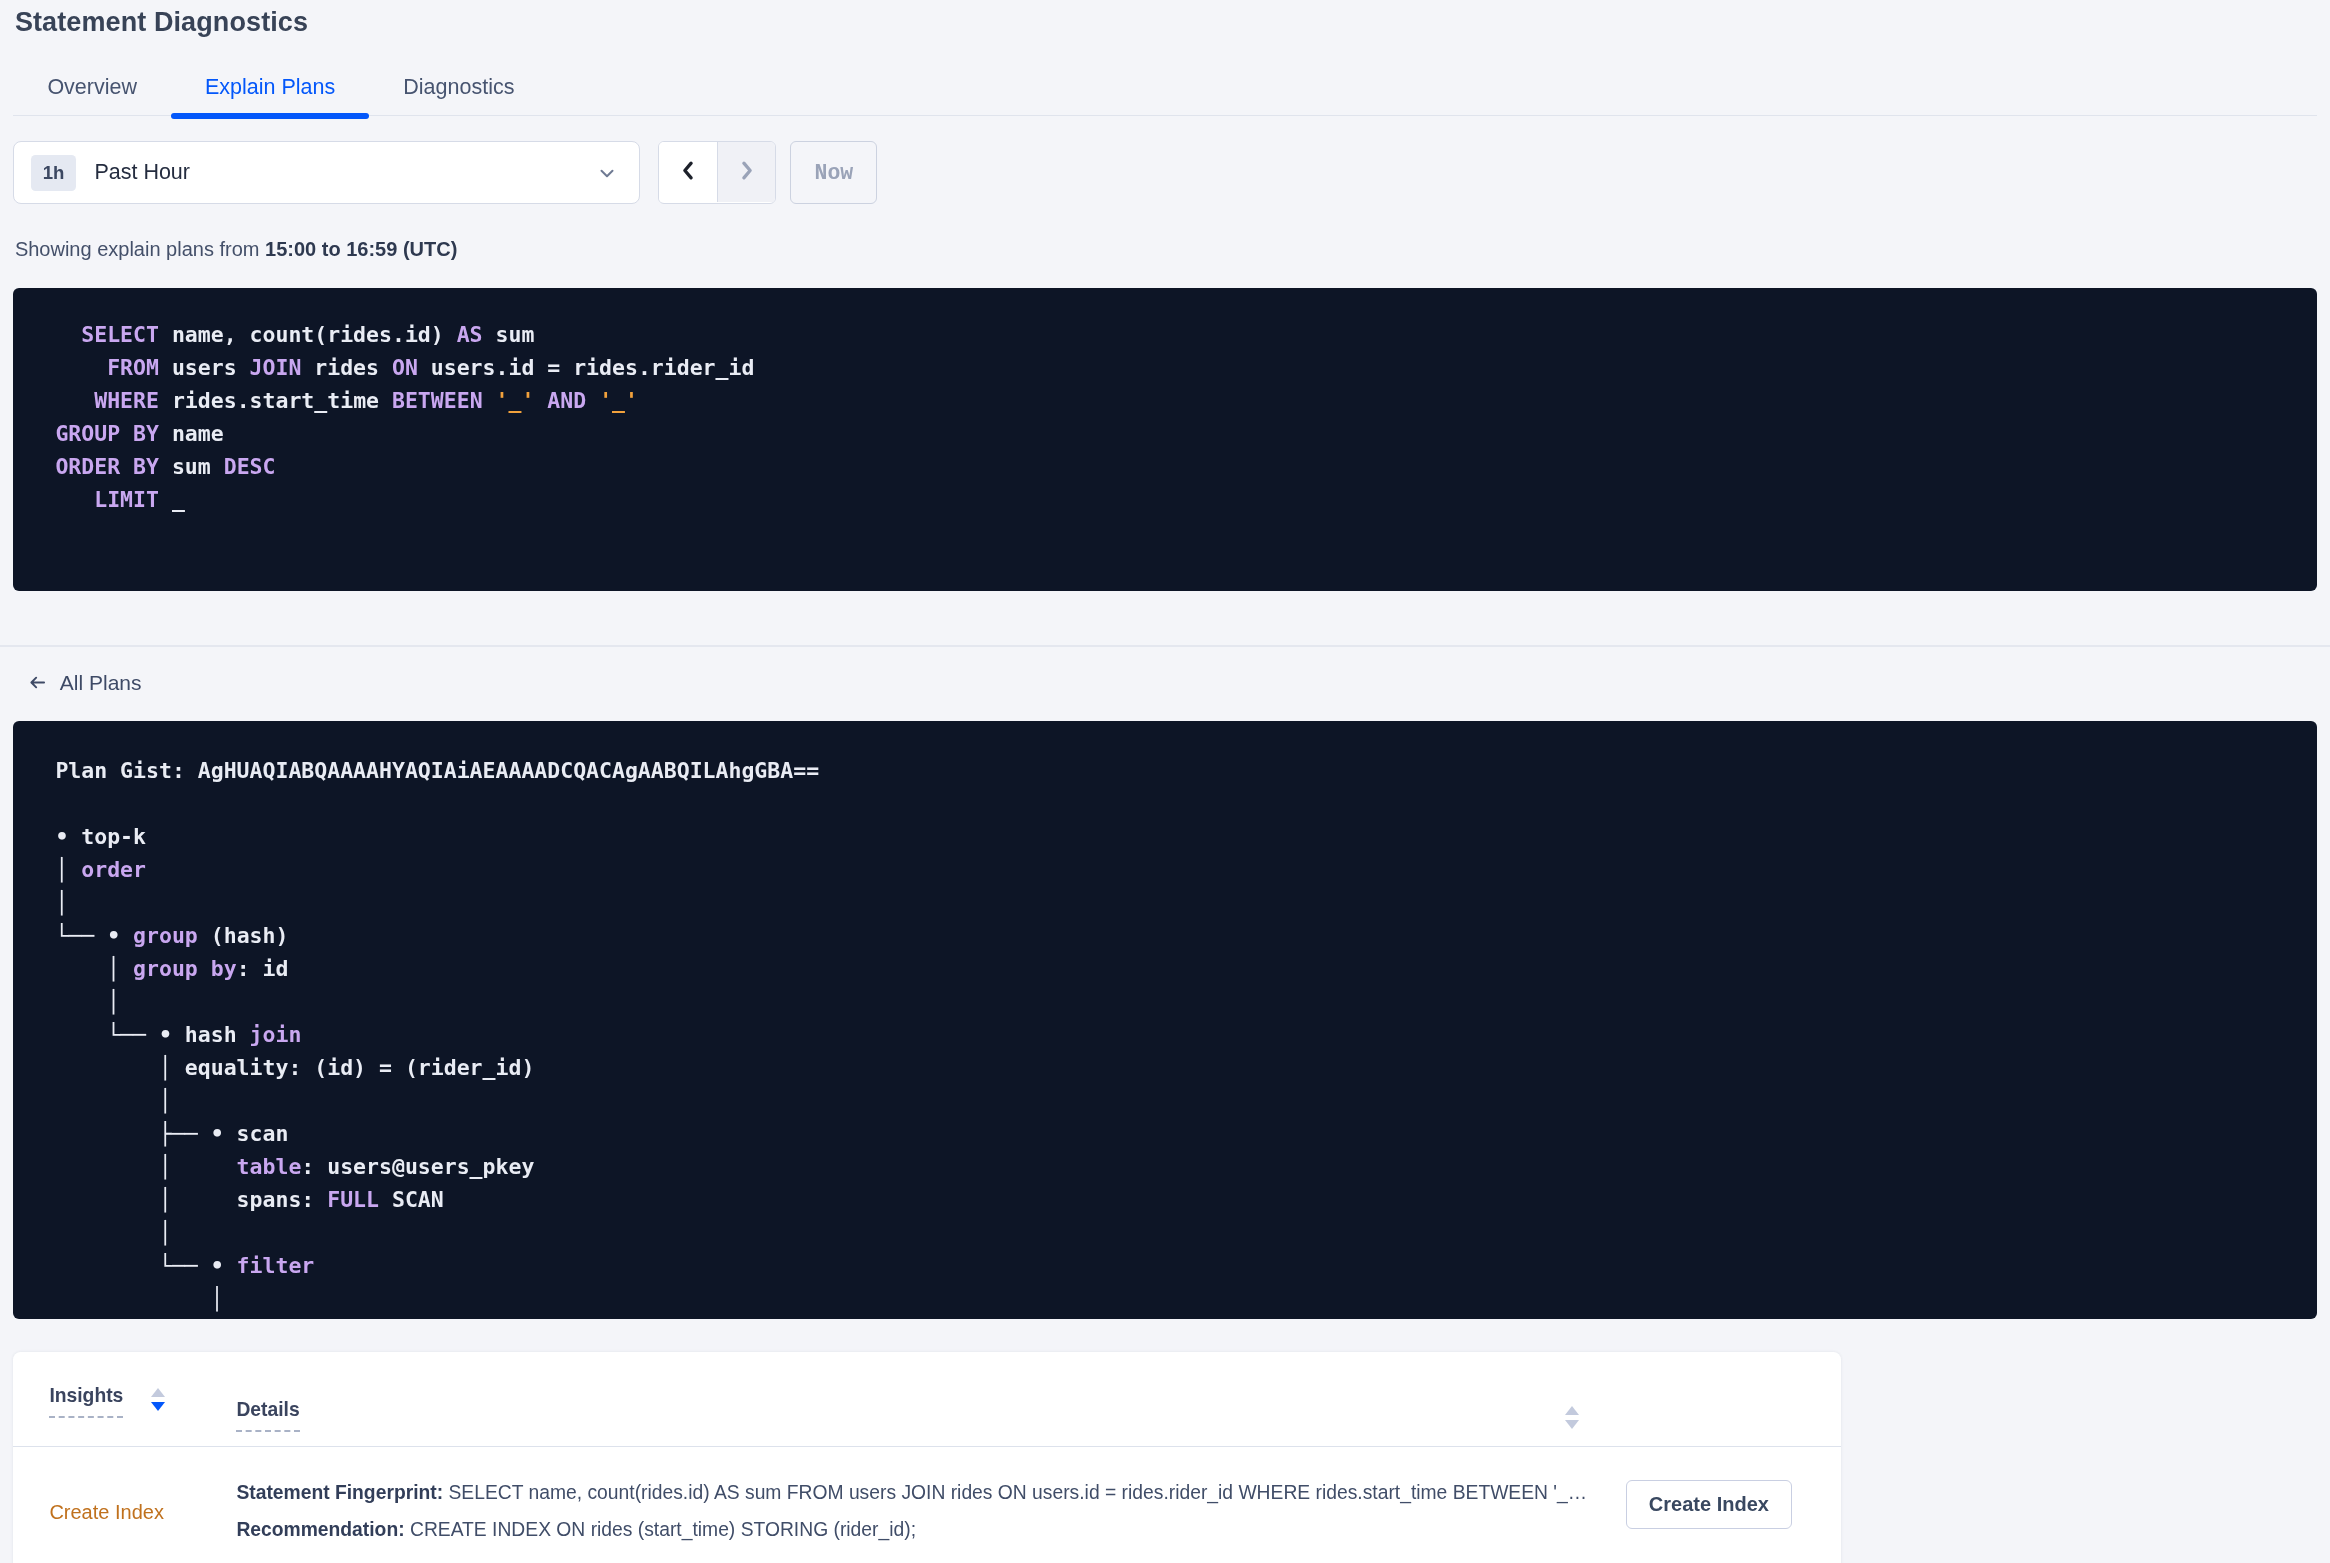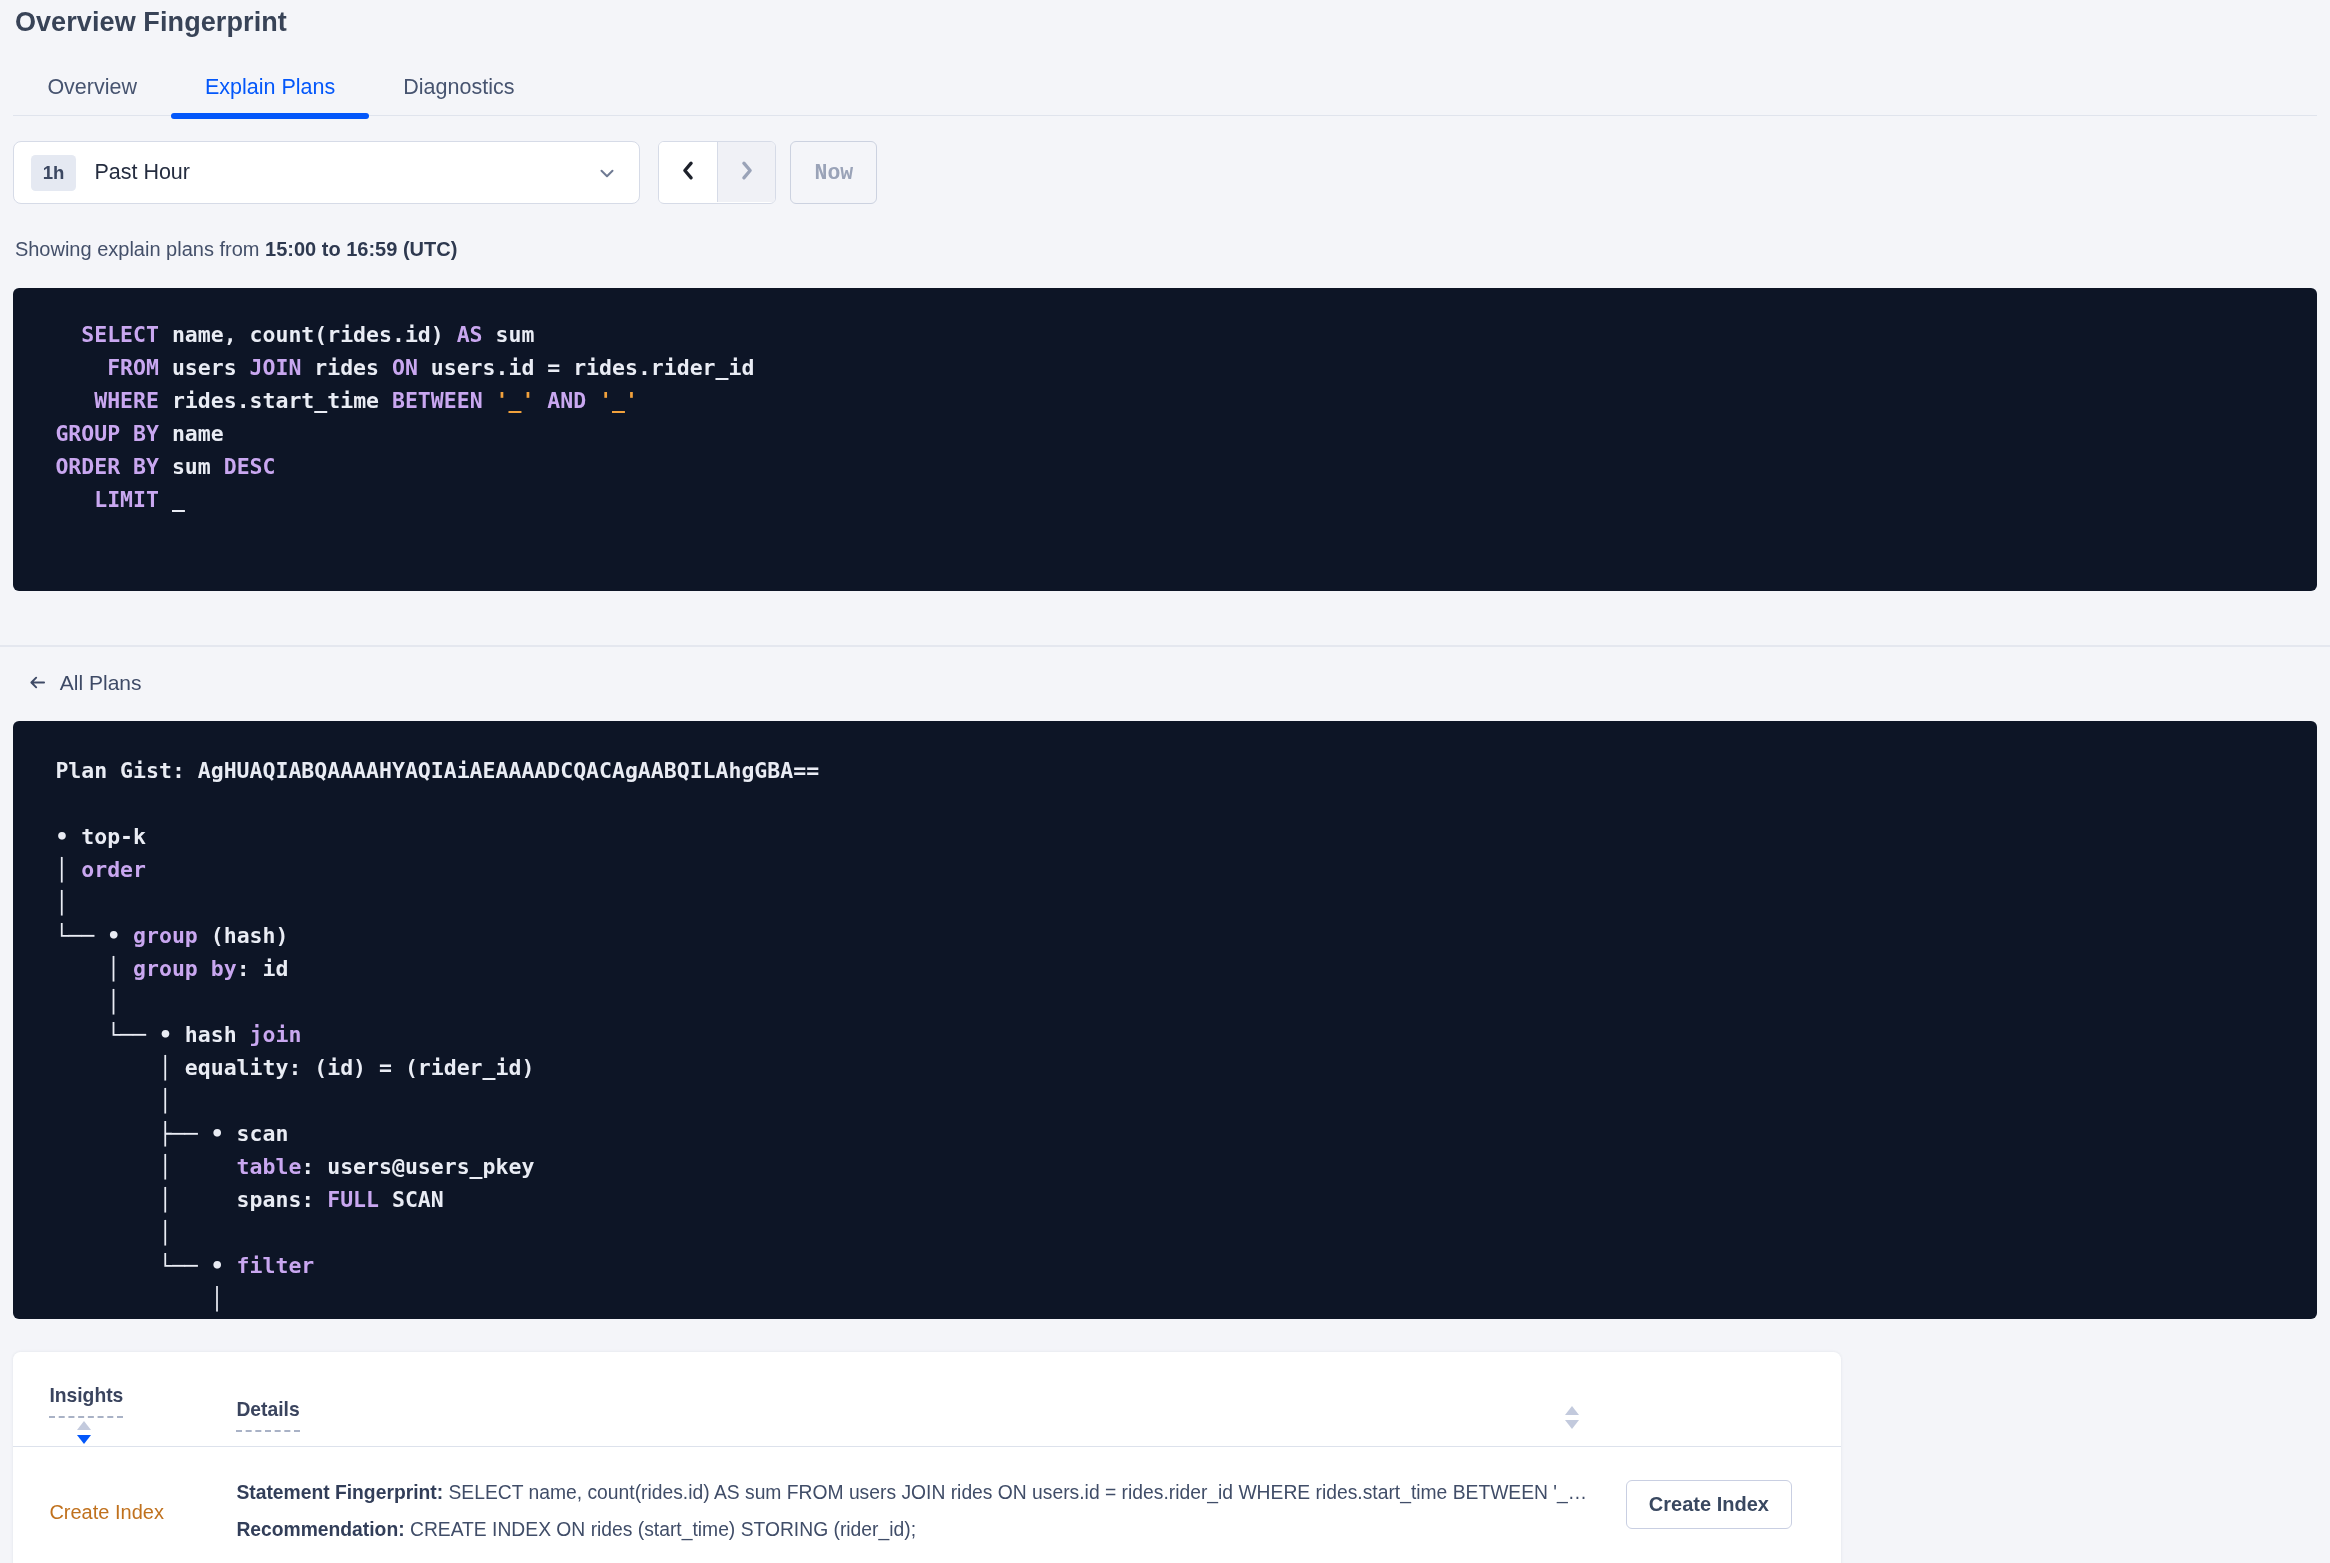--- a/index.html
+++ b/index.html
@@ -136,21 +136,21 @@
     background: #fff;
     border-radius: 7.4px;
     box-shadow: 0 0.7px 3px rgba(44,59,93,0.10);
   }
   .thead {
     display: flex;
     padding: 33px 21px 0 36px;
     height: 95px;
     border-bottom: 1.5px solid #dde2ec;
   }
-  .th-insights { width: 187px; display: flex; align-items: flex-start; flex-direction: column; }
+  .th-insights { width: 187px; display: flex; align-items: flex-start; }
   .th-details  { flex: 1; display: flex; align-items: center; justify-content: space-between; }
   .th-action   { width: 223px; }
   .th-label {
     font-size: 19.3px; font-weight: 700; color: #3a445e;
     border-bottom: 2.2px dashed #a9b2c6;
     padding-bottom: 9px;
   }
   .sort { display: inline-flex; flex-direction: column; gap: 4.5px; margin: 3px 0 0 28px; }
   .th-details .sort { margin: 3px 18px 0 0; }
   .tri { width: 0; height: 0; border-left: 7.4px solid transparent; border-right: 7.4px solid transparent; }
@@ -182,21 +182,21 @@
     font-weight: 700;
     color: #394860;
     cursor: pointer;
   }
 </style>
 </head>
 <body>
 
 <div class="page">
 
-  <h1 class="page-title">Overview Fingerprint</h1>
+  <h1 class="page-title">Statement Diagnostics</h1>
 
   <div class="tabs">
     <div class="tab">Overview</div>
     <div class="tab active">Explain Plans</div>
     <div class="tab">Diagnostics</div>
   </div>
 
   <div class="toolbar">
     <div class="time-select">
       <span class="time-badge">1h</span>

